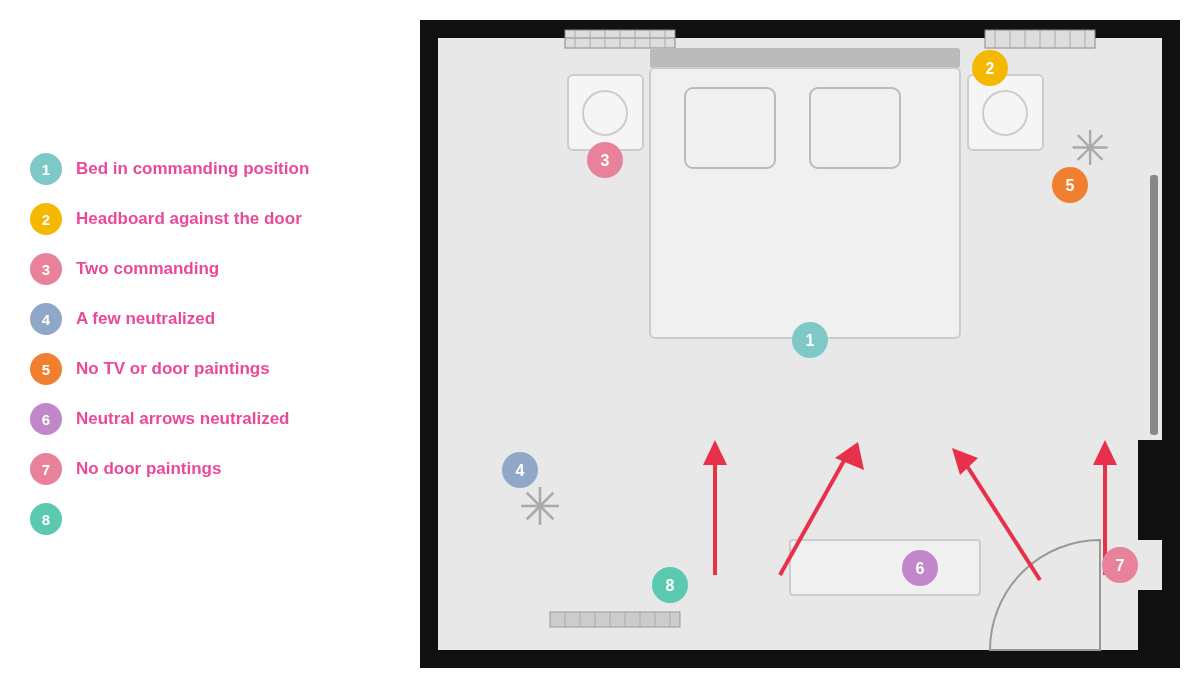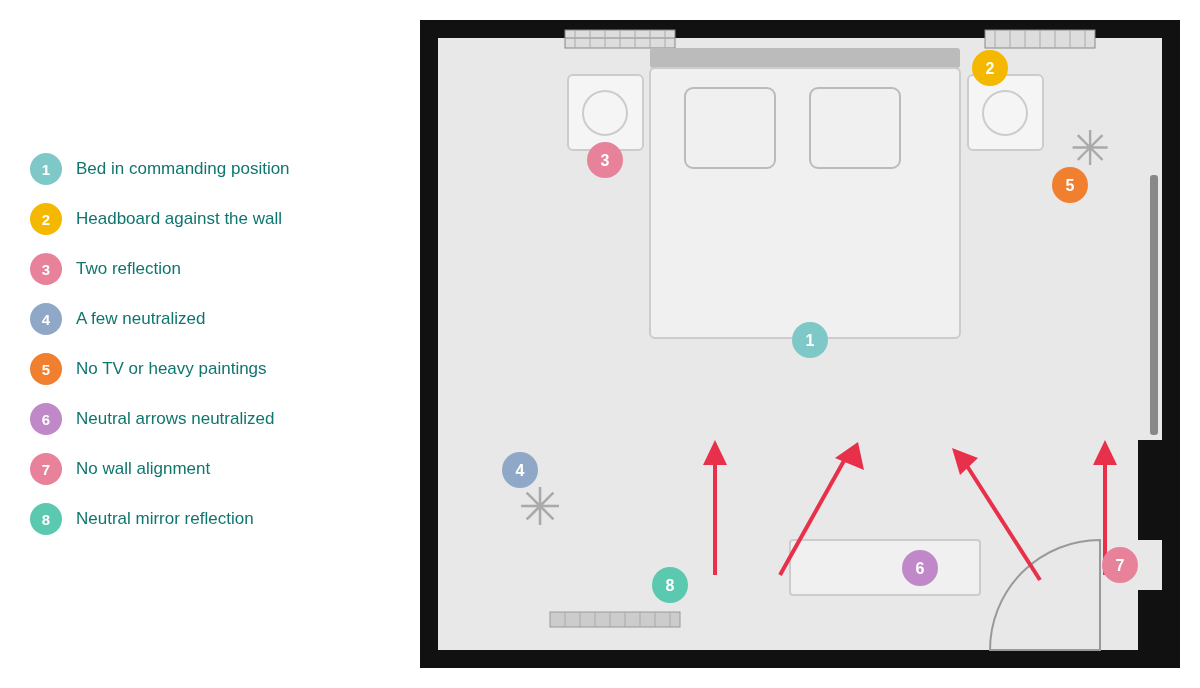--- a/index.html
+++ b/index.html
@@ -46,21 +46,22 @@
       align-items: center;
       justify-content: center;
       font-weight: bold;
       font-size: 15px;
       color: white;
       flex-shrink: 0;
     }
 
     .legend-text {
       font-size: 17px;
-      color: #0f766e;
+      color: #ec4899;
+      font-weight: bold;
     }
 
     
     .floorplan-wrapper {
       flex: 1;
       height: 648px;
       position: relative;
     }
   </style>
 </head>
@@ -69,45 +70,44 @@
 <div class="container">
 
   <div class="legend">
 
   <div class="legend-item">
         <div class="legend-badge" style="background-color: rgb(126, 200, 200);">1</div>
         <span class="legend-text">Bed in commanding position</span>
       </div>
       <div class="legend-item">
         <div class="legend-badge" style="background-color: rgb(245, 184, 0);">2</div>
-        <span class="legend-text">Headboard against the wall</span>
+        <span class="legend-text">Headboard against the door</span>
       </div>
       <div class="legend-item">
         <div class="legend-badge" style="background-color: rgb(232, 130, 154);">3</div>
-        <span class="legend-text">Two reflection</span>
+        <span class="legend-text">Two commanding</span>
       </div>
       <div class="legend-item">
         <div class="legend-badge" style="background-color: rgb(143, 168, 200);">4</div>
         <span class="legend-text">A few neutralized</span>
       </div>
       <div class="legend-item">
         <div class="legend-badge" style="background-color: rgb(240, 128, 48);">5</div>
-        <span class="legend-text">No TV or heavy paintings</span>
+        <span class="legend-text">No TV or door paintings</span>
       </div>
       <div class="legend-item">
         <div class="legend-badge" style="background-color: rgb(192, 136, 200);">6</div>
         <span class="legend-text">Neutral arrows neutralized</span>
       </div>
       <div class="legend-item">
         <div class="legend-badge" style="background-color: rgb(232, 130, 154);">7</div>
-        <span class="legend-text">No wall alignment</span>
+        <span class="legend-text">No door paintings</span>
       </div>
       <div class="legend-item">
         <div class="legend-badge" style="background-color: rgb(91, 200, 176);">8</div>
-        <span class="legend-text">Neutral mirror reflection</span>
       </div>
     </div>
 
   <div class="floorplan-wrapper">
     <svg width="100%" height="100%" viewBox="0 0 760 648" xmlns="http://www.w3.org/2000/svg">
 
       <rect x="0" y="0" width="760" height="648" fill="#111"></rect>
 
       <rect x="18" y="18" width="724" height="612" fill="#e8e8e8"></rect>
 

